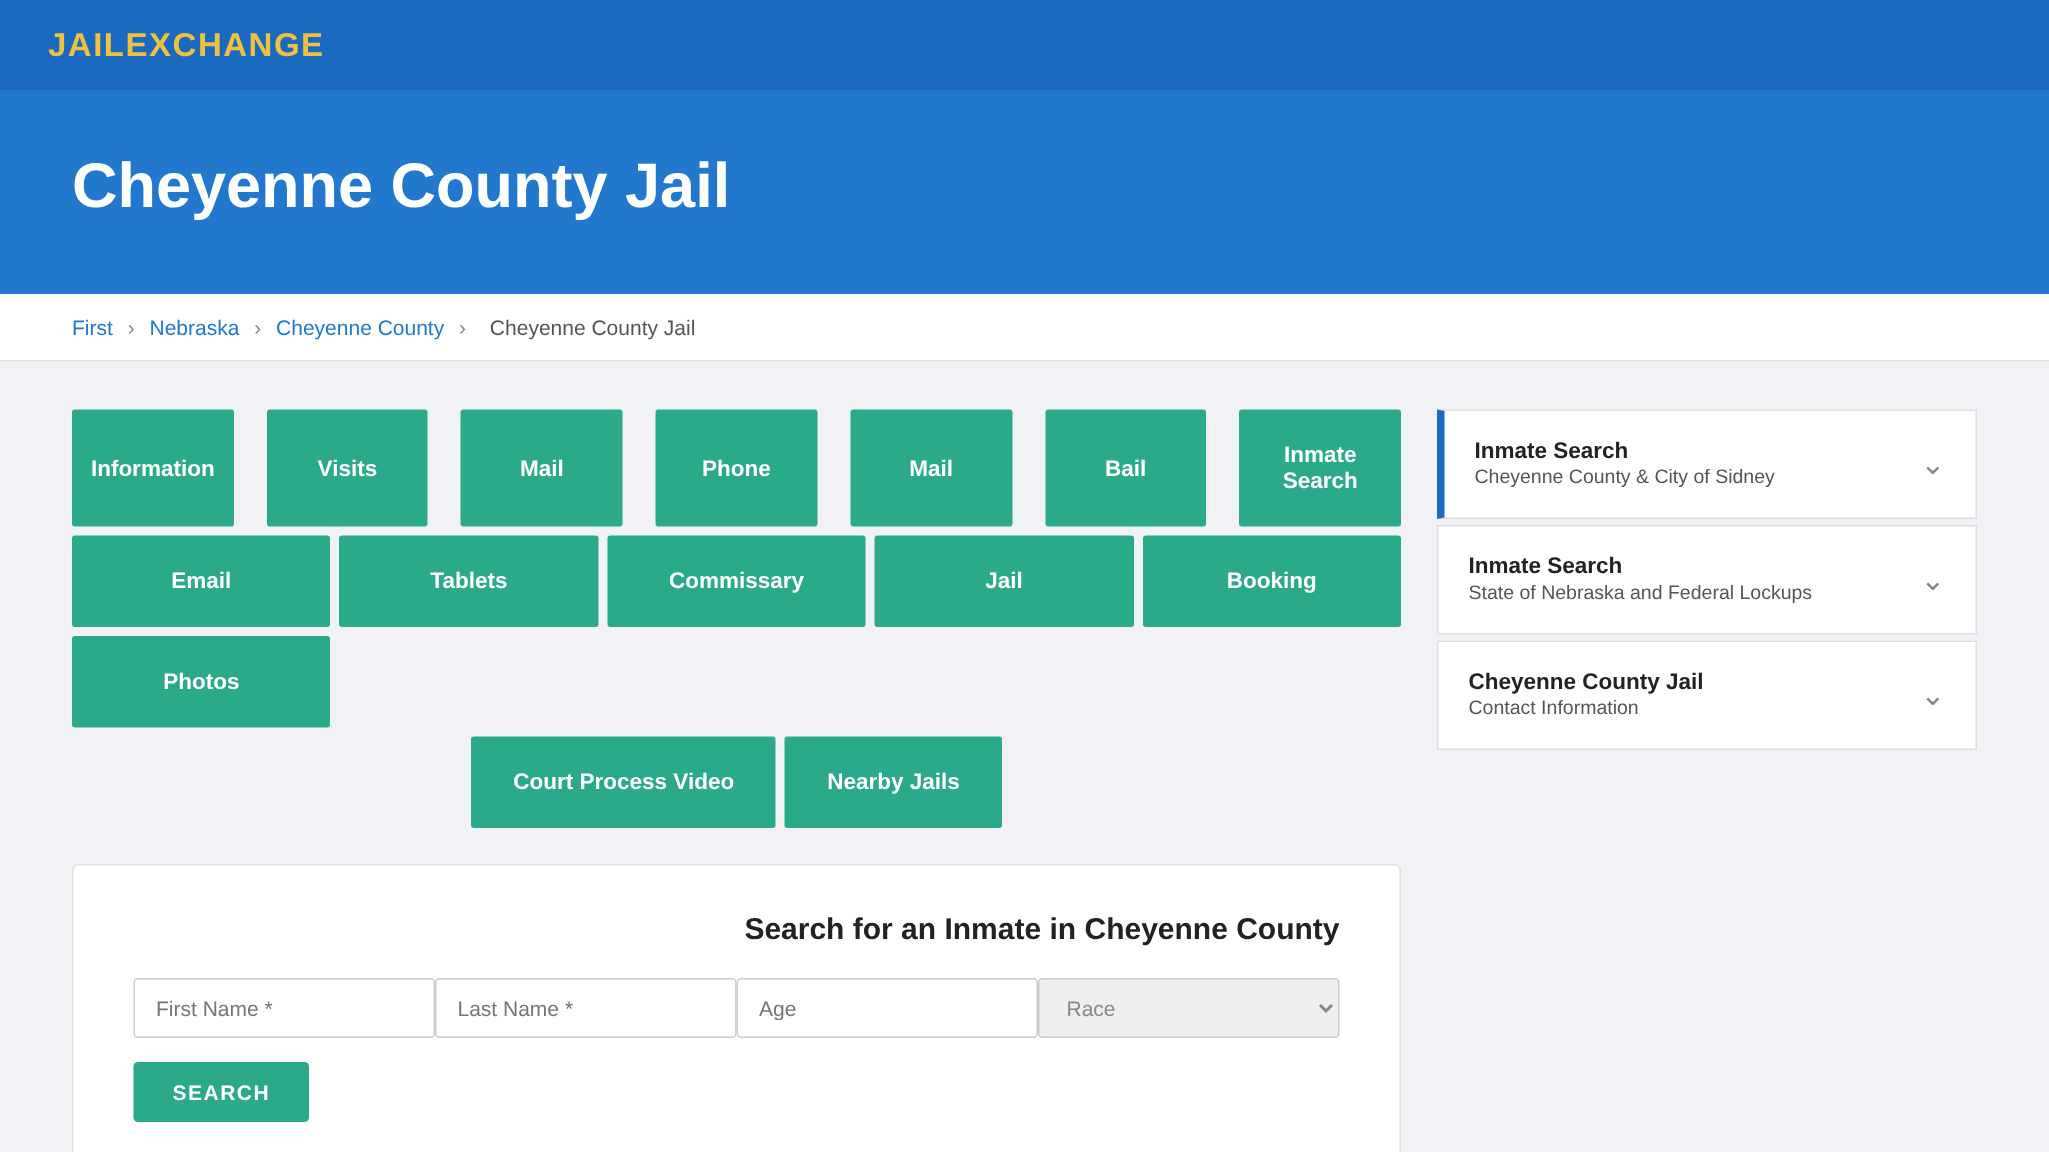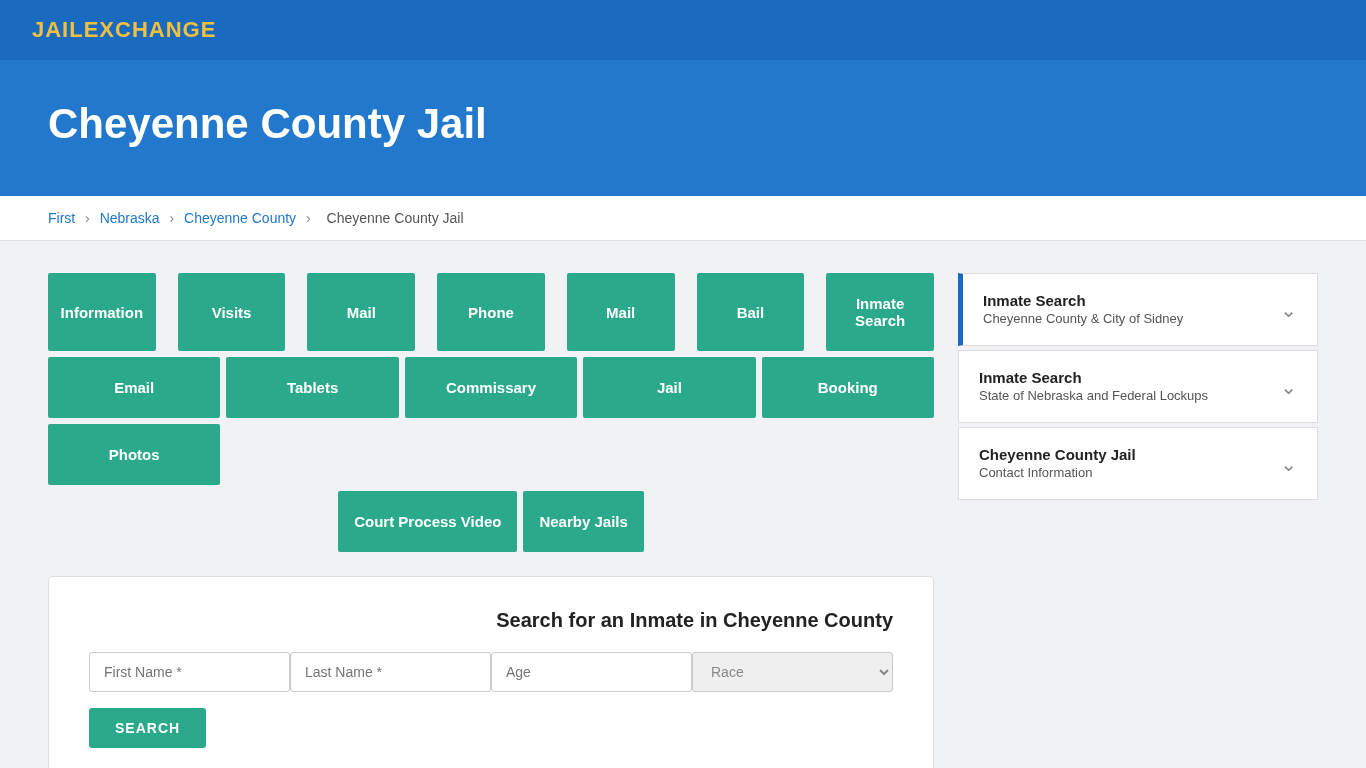--- a/index.html
+++ b/index.html
@@ -101,21 +101,21 @@
       font-size: 15px;
       font-weight: 600;
       cursor: pointer;
       text-align: center;
       border-radius: 2px;
     }
     .grid-btn-wide {
       background: #2aaa8a;
       color: #fff;
       border: none;
-      padding: 22px 16px;
+      padding: 22px 28px;
       font-size: 15px;
       font-weight: 600;
       cursor: pointer;
       text-align: center;
       border-radius: 2px;
     }
 
     
     .search-card {
       background: #fff;

